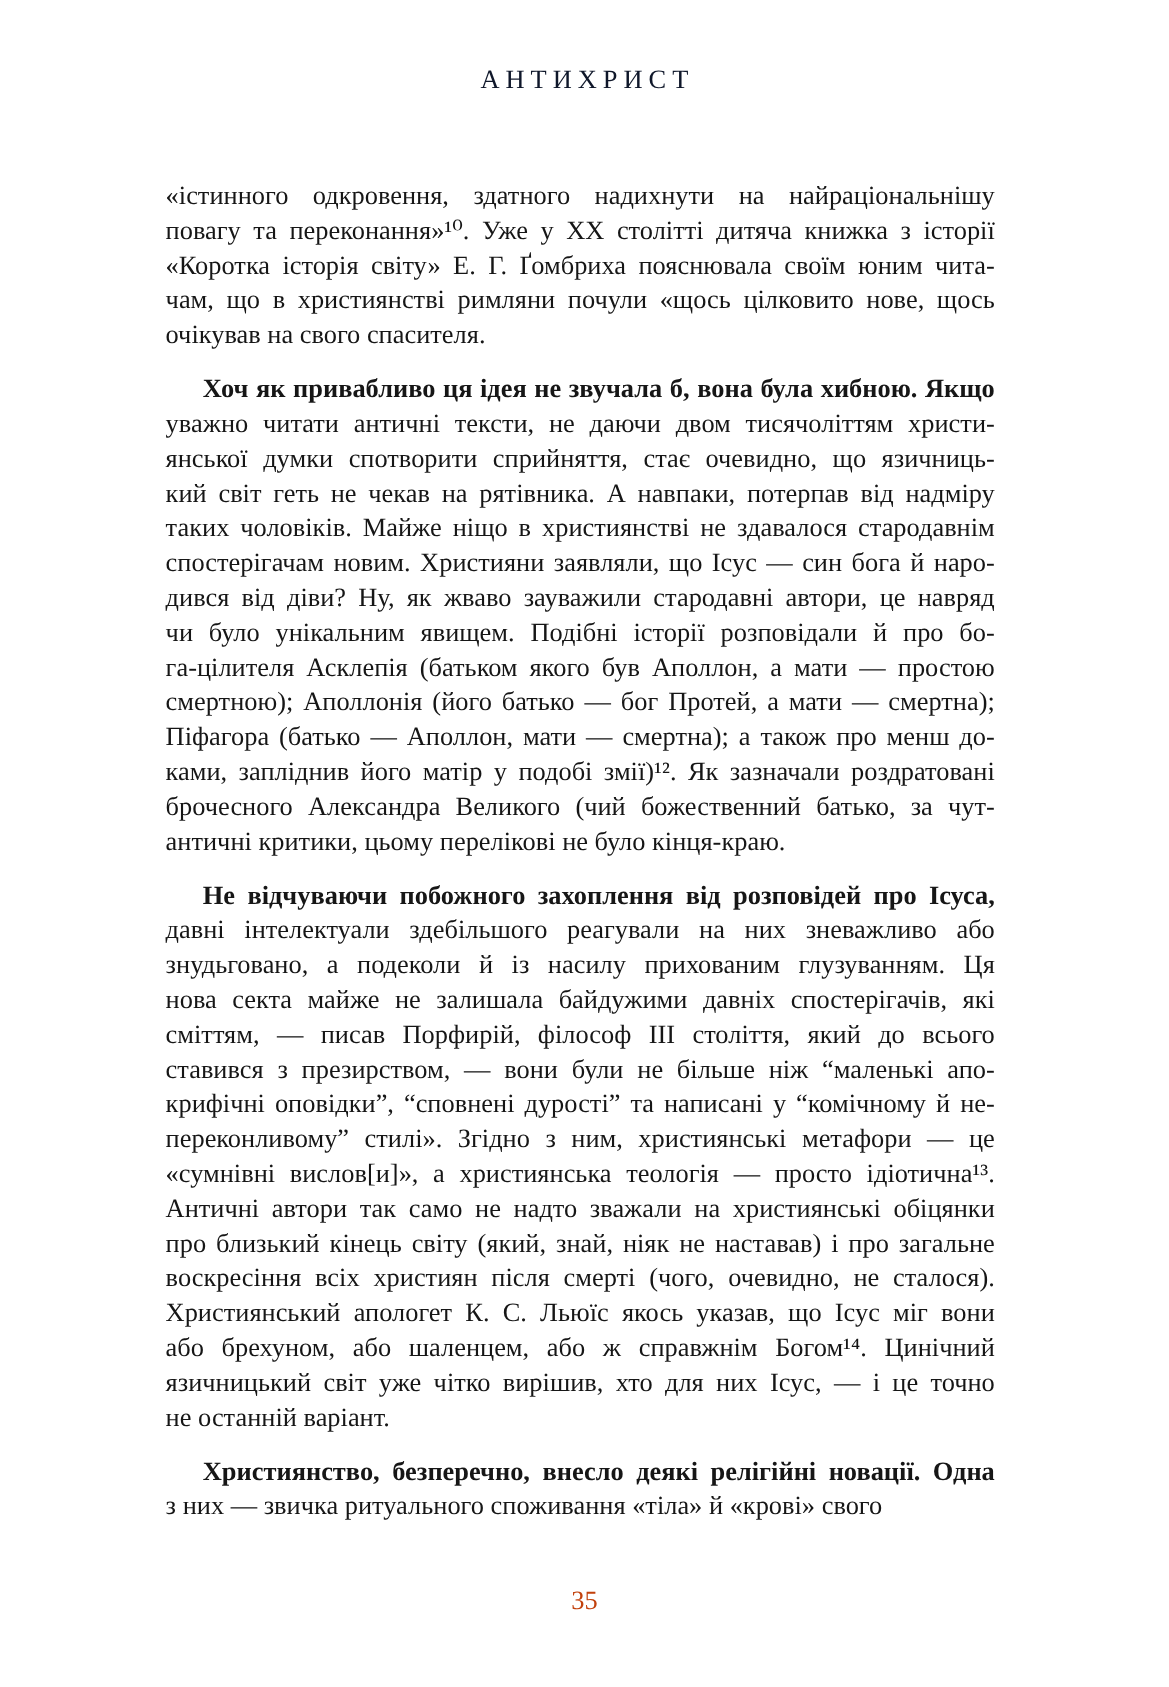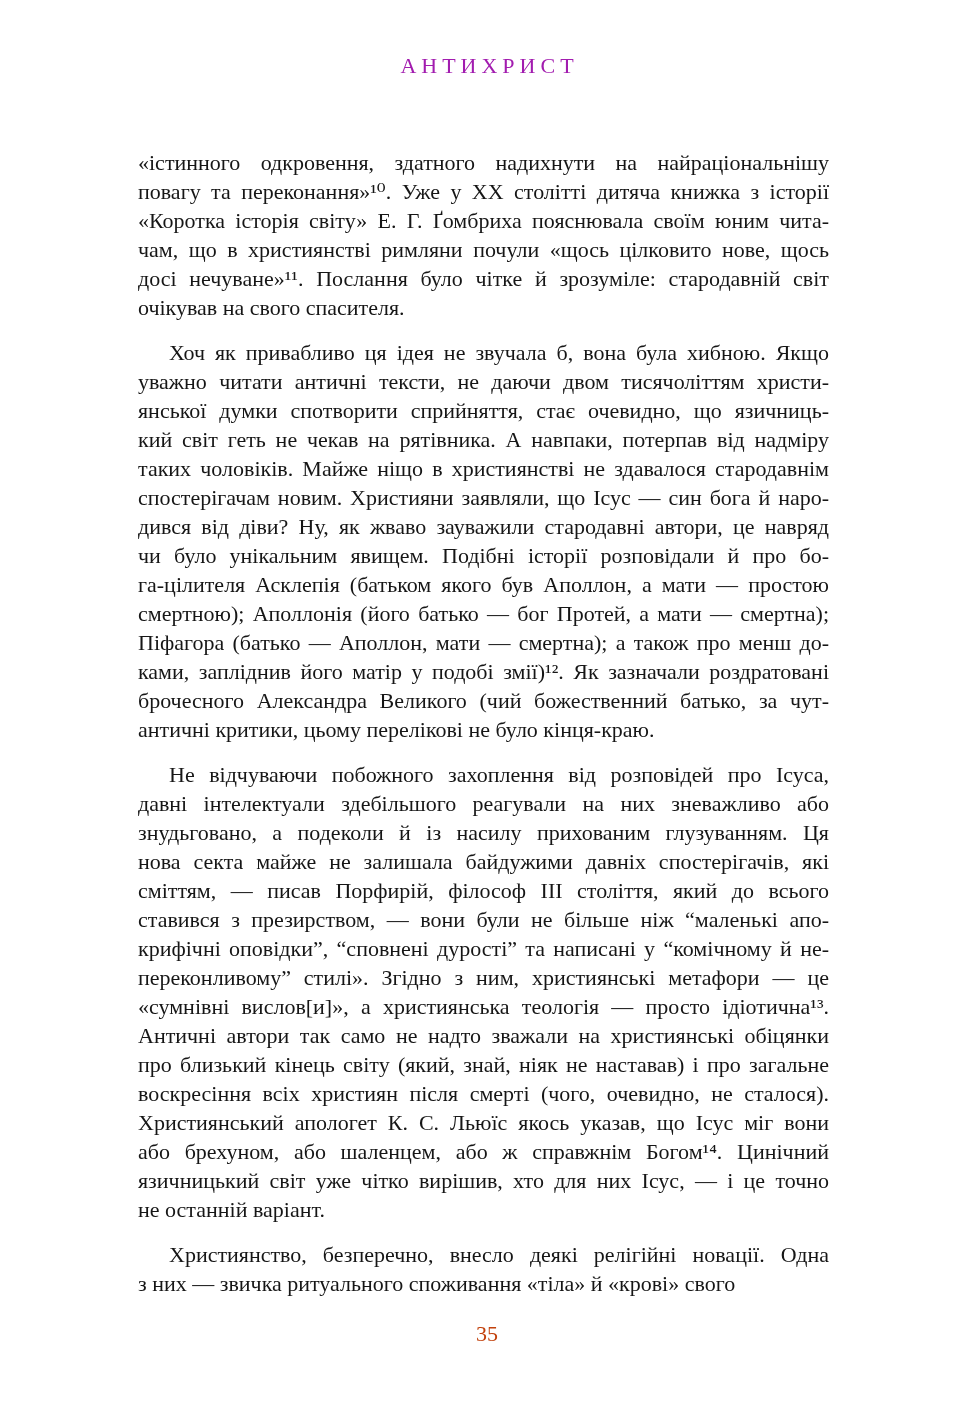--- a/index.html
+++ b/index.html
@@ -19,21 +19,21 @@
   }
   .running-header {
     position: absolute;
     top: 52px;
     left: 0;
     right: 0;
     text-align: center;
     font-size: 22px;
     line-height: 28px;
     letter-spacing: 5px;
-    color: #a21caf;
+    color: #0f172a;
     text-indent: 5px; 
   }
   .body-text {
     position: absolute;
     top: 132px;
     left: 122px;
     width: 723px;
   }
   .paragraph {
     margin: 16px;
@@ -47,20 +47,21 @@
     -moz-text-align-last: justify;
     white-space: normal;
   }
   .line.last {
     text-align: left;
     text-align-last: left;
     -moz-text-align-last: left;
   }
   .paragraph.indent .line.first {
     text-indent: 31px;
+    font-weight: bold;
   }
   .page-number {
     position: absolute;
     top: 1320px;
     left: 0;
     right: 0;
     text-align: center;
     font-size: 22px;
     line-height: 28px;
     color: #c2410c;
@@ -71,21 +72,20 @@
 
 <div class="page">
   <div class="running-header">АНТИХРИСТ</div>
 
   <div class="body-text">
       <div class="paragraph">
         <div class="line first">«істинного одкровення, здатного надихнути на найраціональнішу</div>
         <div class="line">повагу та переконання»¹⁰. Уже у XX столітті дитяча книжка з історії</div>
         <div class="line">«Коротка історія світу» Е. Г. Ґомбриха пояснювала своїм юним чита-</div>
         <div class="line">чам, що в християнстві римляни почули «щось цілковито нове, щось</div>
-        <div class="line">досі нечуване»¹¹. Послання було чітке й зрозуміле: стародавній світ</div>
         <div class="line last">очікував на свого спасителя.</div>
       </div>
       <div class="paragraph indent">
         <div class="line first">Хоч як привабливо ця ідея не звучала б, вона була хибною. Якщо</div>
         <div class="line">уважно читати античні тексти, не даючи двом тисячоліттям христи-</div>
         <div class="line">янської думки спотворити сприйняття, стає очевидно, що язичниць-</div>
         <div class="line">кий світ геть не чекав на рятівника. А навпаки, потерпав від надміру</div>
         <div class="line">таких чоловіків. Майже ніщо в християнстві не здавалося стародавнім</div>
         <div class="line">спостерігачам новим. Християни заявляли, що Ісус — син бога й наро-</div>
         <div class="line">дився від діви? Ну, як жваво зауважили стародавні автори, це навряд</div>

